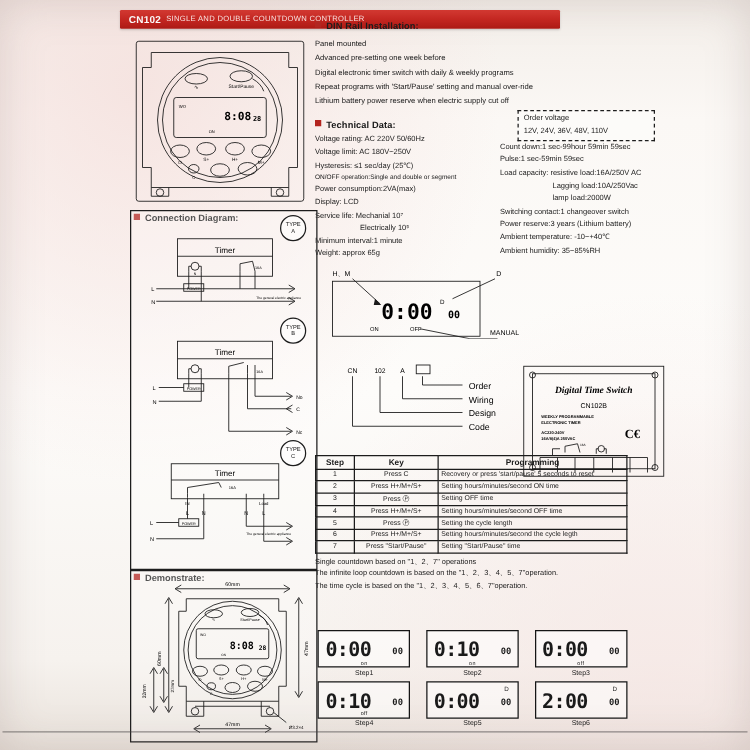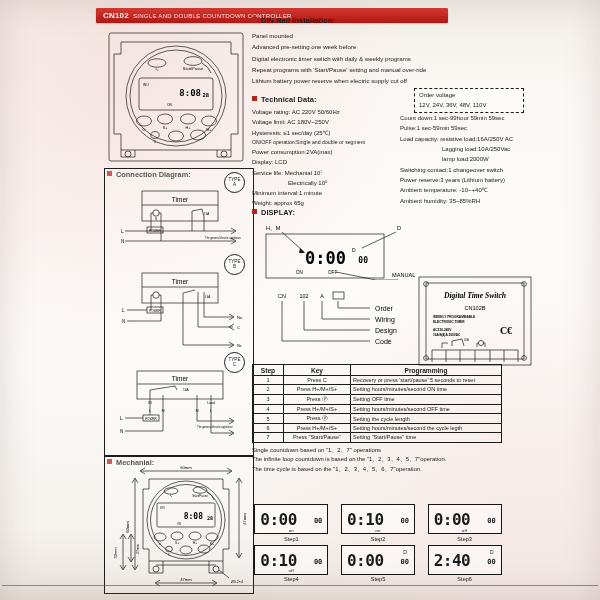--- a/index.html
+++ b/index.html
@@ -72,21 +72,21 @@
   #rtech .ind{padding-left:42px;}
 
   
   #disp{position:absolute;left:252px;top:208px;width:180px;}
   .lcd-seg{font-family:"DejaVu Sans Mono",monospace;font-weight:bold;}
 
   
   #mean{position:absolute;left:252px;top:286px;width:180px;}
 
   
-  #label-box{position:absolute;left:382px;top:276px;width:118px;height:92px;padding-left:36px;}
+  #label-box{position:absolute;left:382px;top:292px;width:118px;height:92px;padding-left:36px;}
 
   
   #oper{position:absolute;left:252px;top:360px;width:252px;}
   table.ops{border-collapse:collapse;width:250px;margin-top:4px;}
   table.ops th,table.ops td{border:.8px solid #1c1c1c;font-size:5.5px;padding:1.1px 2px;}
   table.ops th{font-weight:bold;font-size:6.6px;text-align:center;padding:1.6px 2px;}
   td.c{text-align:center;}
   .notes{margin-top:3px;font-size:5.9px;line-height:1.62;}
 
   
@@ -292,23 +292,20 @@
   <div class="typebadge" style="left:224px;top:254px;">
     <span>TYPE</span>
     <span>B</span>
   </div>
   <div class="typebadge" style="left:224px;top:352px;">
     <span>TYPE</span>
     <span>C</span>
   </div>
 
   <div id="disp">
-    <div class="sec-h">
-      <span class="sqb"></span><span>DISPLAY:</span>
-    </div>
     <svg width="180" height="62" viewBox="0 0 180 62" style="margin-top:1px;">
       <rect x="14" y="16" width="118" height="44" class="thin"></rect>
       <text x="14" y="12" font-size="5.6" font-family="Liberation Sans, sans-serif">H、M</text>
       <line x1="30" y1="14" x2="52" y2="34" class="thin"></line>
       <path d="M48 30 L53 35 L47 35" fill="#1b1b1b"></path>
       <text x="100" y="34" font-size="5" font-family="Liberation Sans, sans-serif">D</text>
       <text x="145" y="12" font-size="5.6" font-family="Liberation Sans, sans-serif">D</text>
       <line x1="110" y1="30" x2="144" y2="14" class="thin"></line>
       <text x="94" y="46" font-size="17" text-anchor="end" class="lcd-seg" font-family="DejaVu Sans Mono, monospace">0:00</text>
       <text x="116" y="45" font-size="8" text-anchor="end" class="lcd-seg" font-family="DejaVu Sans Mono, monospace">00</text>
@@ -467,32 +464,32 @@
         <div class="lcd">
           <span class="big lcd-seg">0:00</span>
           <span class="sm lcd-seg">00</span>
           <span class="d">D</span>
           <span class="st"></span>
         </div>
         <div class="lcap">Step5</div>
       </div>
       <div class="lcell">
         <div class="lcd">
-          <span class="big lcd-seg">2:40</span>
+          <span class="big lcd-seg">2:00</span>
           <span class="sm lcd-seg">00</span>
           <span class="d">D</span>
           <span class="st"></span>
         </div>
         <div class="lcap">Step6</div>
       </div>
     </div>
   </div>
 
   <div class="boxhead" style="left:107px;top:458px;">
-    <span class="sqb"></span><span>Mechanial:</span>
+    <span class="sqb"></span><span>Demonstrate:</span>
   </div>
   <div id="dim-box">
     <svg width="148" height="136" viewBox="0 0 148 136">
 
       <line x1="36" y1="14" x2="126" y2="14" class="thin"></line>
       <path d="M40 11 L35 14 L40 17 M122 11 L127 14 L122 17" class="thin"></path>
       <text x="81" y="12" font-size="4.2" text-anchor="middle" font-family="Liberation Sans, sans-serif">60mm</text>
 
       <line x1="30" y1="22" x2="30" y2="112" class="thin"></line>
       <path d="M27 26 L30 21 L33 26 M27 108 L30 113 L33 108" class="thin"></path>

